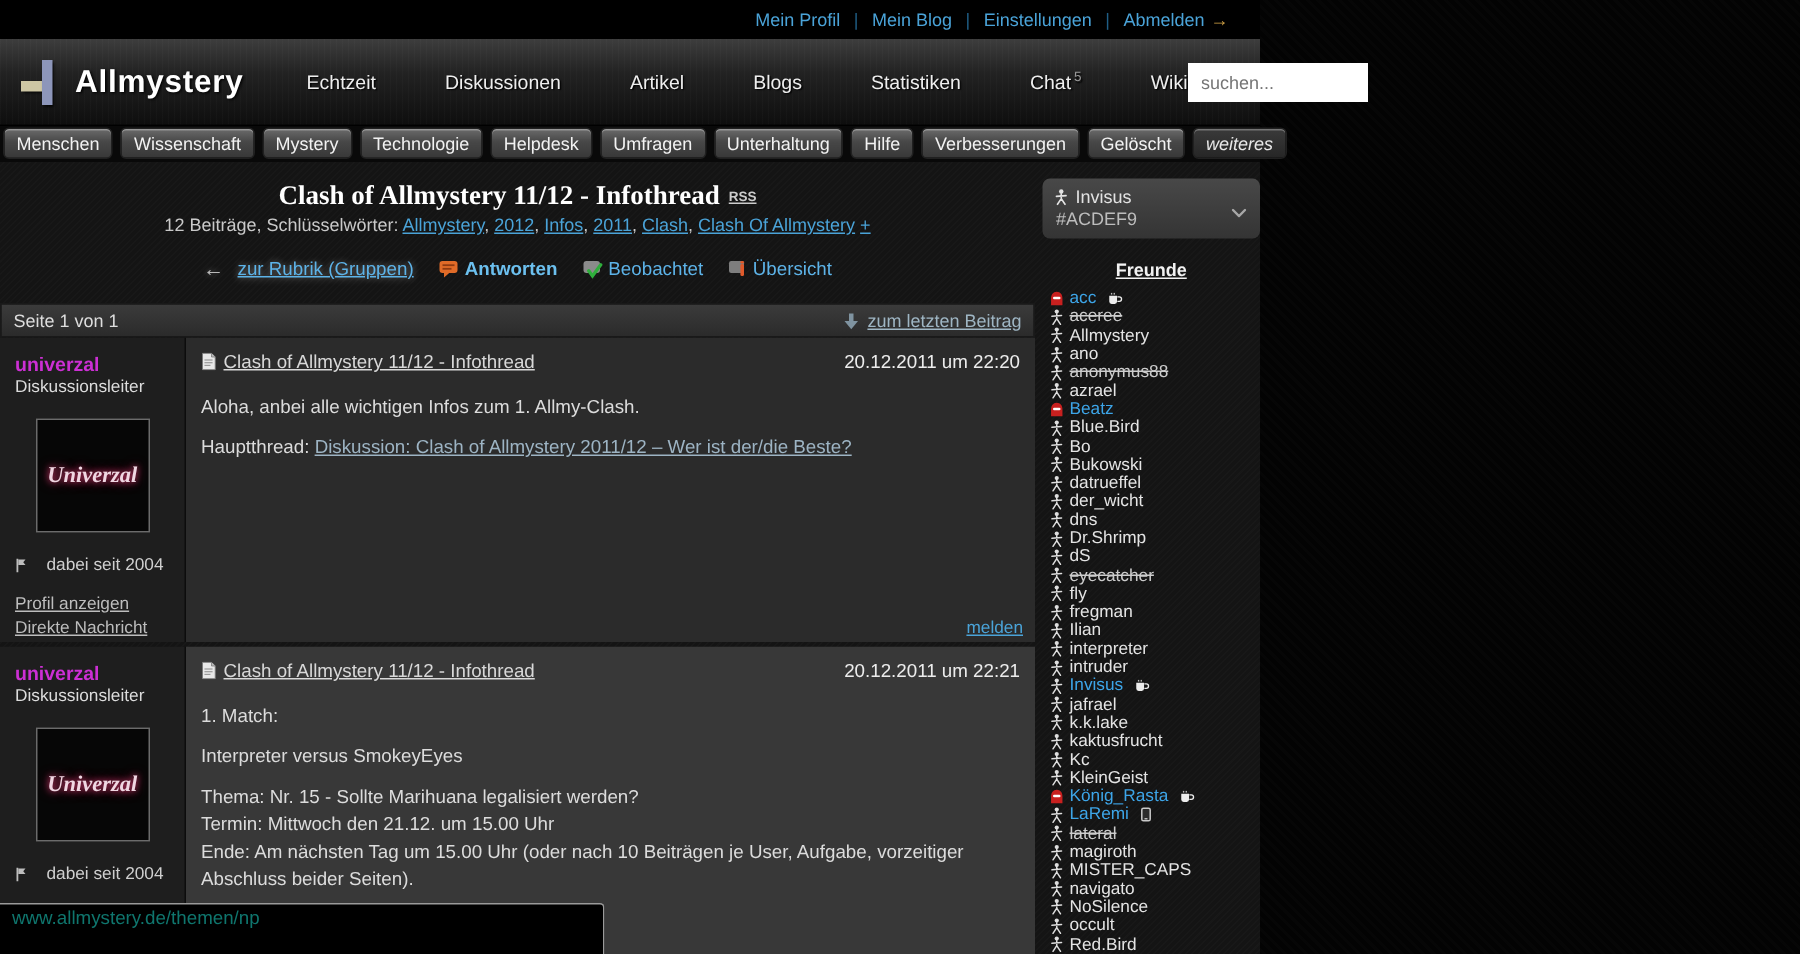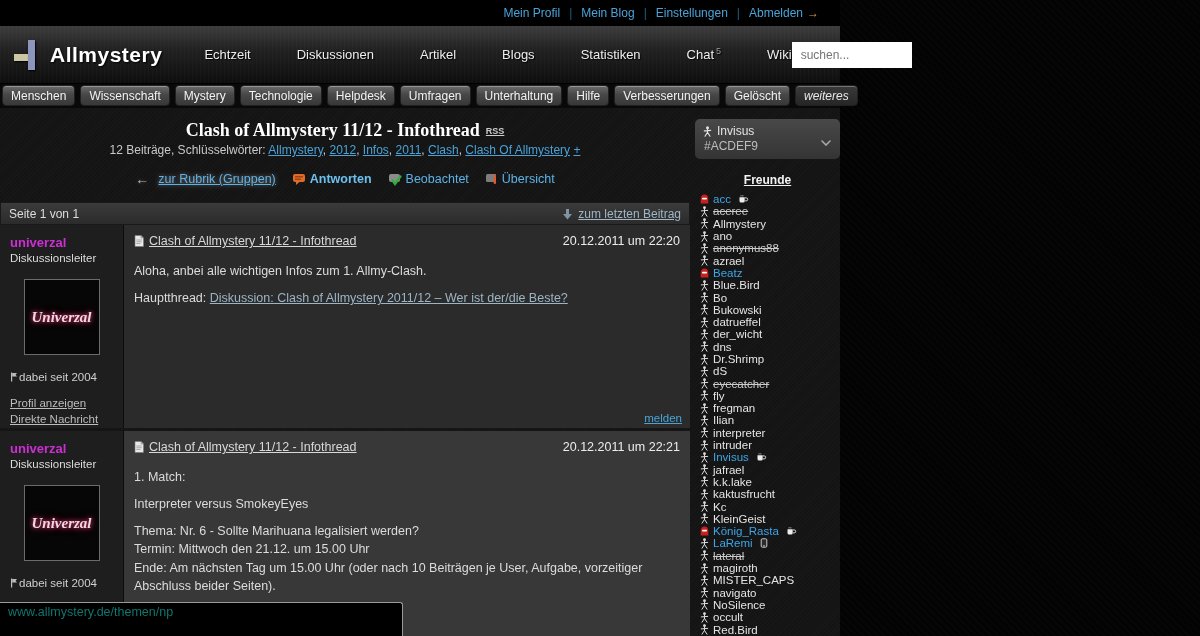--- a/index.html
+++ b/index.html
@@ -78,21 +78,21 @@
   .post { display:flex; overflow:hidden;justify-content:center; }
   .post:nth-of-type(1) { height:203px; }
   .post:nth-of-type(2) { height:210px; }
   .ucol { width:124px; background:#1e1e1e; padding:10px 10px 0; border-right:1px solid #0c0c0c; font-size:11.5px; }
   .uname { display:block; color:#cc2fd4; font-weight:bold; font-size:13px; text-decoration:none; cursor:pointer; }
   .urole { color:#dcdcdc; margin-top:2px; }
   .avatar { width:76px; height:76px; margin:15px auto 0; background:#060606; border:1px solid #6b6b6b;
     display:flex; align-items:center; justify-content:center; cursor:pointer; }
   .avtext { font-family:"Liberation Serif","DejaVu Serif",serif; font-style:italic; font-weight:bold;
     font-size:15px; color:#f0d7e2; text-shadow:0 0 4px #d33a6e, 0 0 8px #8c1d43; }
-  .usince { margin-top:16px; color:#cfcfcf; display:flex; align-items:center; gap:1px; }
+  .usince { margin-top:16px; color:#cfcfcf; display:flex; align-items:center; gap:13px; }
   .ulinks { margin-top:14px; }
   .ulinks a { display:block; color:#bdbdbd; text-decoration:underline; margin-bottom:4px; cursor:pointer; }
   .pcol { flex:1; background:#2b2b2b; padding:9px 10px 6px; position:relative; font-size:12.5px; }
   .post.alt .pcol { background:#383838; }
   .phead { display:flex; align-items:center; }
   .doc { display:inline-flex; margin-right:5px; }
   .ptitle { color:#d8d8d8; text-decoration:underline; cursor:pointer; }
   .pdate { margin-left:auto; color:#ececec; }
   .pbody { margin-top:14px; color:#dcdcdc; }
   .pline { min-height:9px; line-height:1.45; }
@@ -291,21 +291,21 @@
                   <rect x="2.3" y="8.2" width="4" height="0.8" fill="#999"></rect>
                 </svg>
           <a class="ptitle">Clash of Allmystery 11/12 - Infothread</a>
           <span class="pdate">20.12.2011 um 22:21</span>
         </div>
         <div class="pbody">
                 <div class="pline">1. Match:</div>
                 <div class="pline"></div>
                 <div class="pline">Interpreter versus SmokeyEyes</div>
                 <div class="pline"></div>
-                <div class="pline">Thema: Nr. 6 - Sollte Marihuana legalisiert werden?</div>
+                <div class="pline">Thema: Nr. 15 - Sollte Marihuana legalisiert werden?</div>
                 <div class="pline">Termin: Mittwoch den 21.12. um 15.00 Uhr</div>
                 <div class="pline">Ende: Am nächsten Tag um 15.00 Uhr (oder nach 10 Beiträgen je User, Aufgabe, vorzeitiger Abschluss beider Seiten).</div>
                 <div class="pline"></div>
                 <div class="pline">Interpreter: Pro - dafür</div>
               </div>
 
       </div>
     </div>
   </div>
     </div>

